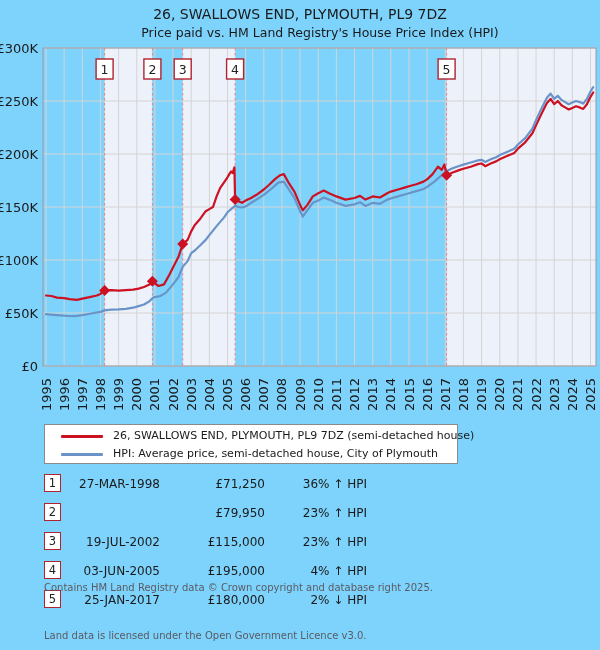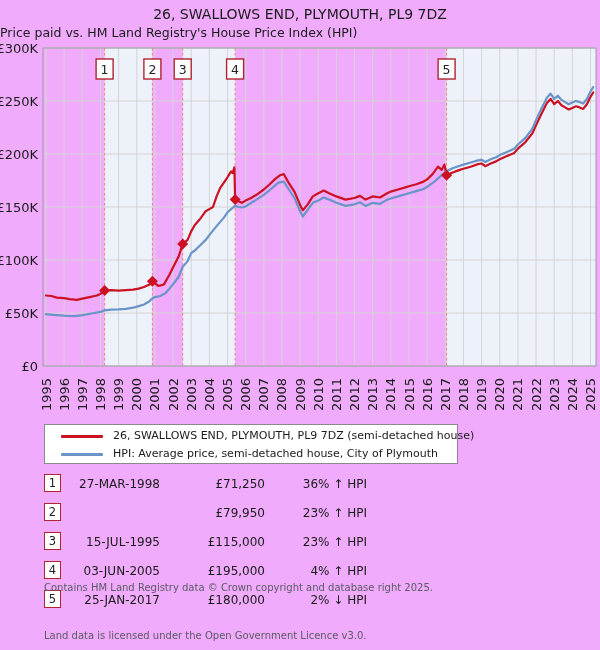--- a/index.html
+++ b/index.html
@@ -1,19 +1,19 @@
 <!DOCTYPE html>
 <html><head>
 <meta charset="utf-8">
 <style>
   html,body{margin:0;padding:0;background:#fff;}
-  #app{position:relative;width:600px;height:650px;background:#f0abfc;
+  #app{position:relative;width:600px;height:650px;background:#7dd3fc;
        font-family:"DejaVu Sans","Liberation Sans",sans-serif;color:#1a1a1a;overflow:hidden;}
   .title1{position:absolute;top:6px;left:0;width:600px;text-align:center;font-size:14px;}
-  .title2{position:absolute;top:25px;left:0;width:560px;font-size:12.5px;}
+  .title2{position:absolute;top:25px;left:0;width:560px;text-align:center;font-size:12.5px;padding-left:40px;}
   #chart{position:absolute;top:0;left:0;}
   .legend{position:absolute;left:44px;top:424px;width:412px;height:38px;
           border:1px solid #8a8a8a;background:#fff;}
   .leg-row{position:absolute;left:0;width:100%;height:18px;}
   .leg-row.r0{top:2px;} .leg-row.r1{top:20px;}
   .swatch{position:absolute;left:16px;top:8px;width:42px;height:3px;border-radius:1px;}
   .leg-label{position:absolute;left:68px;top:2px;font-size:11px;white-space:nowrap;}
   .trow{position:absolute;left:0;width:100%;height:20px;}
   .tnum{position:absolute;left:44px;width:15px;height:16px;border:1.4px solid #b02430;
         text-align:center;font-size:11.5px;line-height:16px;color:#222;background:#fff;}
@@ -153,21 +153,21 @@
     <span class="tprice">£71,250</span>
     <span class="tdelta">36% ↑ HPI</span>
   </div>
   <div class="trow" style="top:503px;">
     <span class="tnum">2</span>
     <span class="tprice">£79,950</span>
     <span class="tdelta">23% ↑ HPI</span>
   </div>
   <div class="trow" style="top:532px;">
     <span class="tnum">3</span>
-    <span class="tdate">15-JUL-1995</span>
+    <span class="tdate">19-JUL-2002</span>
     <span class="tprice">£115,000</span>
     <span class="tdelta">23% ↑ HPI</span>
   </div>
   <div class="trow" style="top:561px;">
     <span class="tnum">4</span>
     <span class="tdate">03-JUN-2005</span>
     <span class="tprice">£195,000</span>
     <span class="tdelta">4% ↑ HPI</span>
   </div>
   <div class="trow" style="top:590px;">

